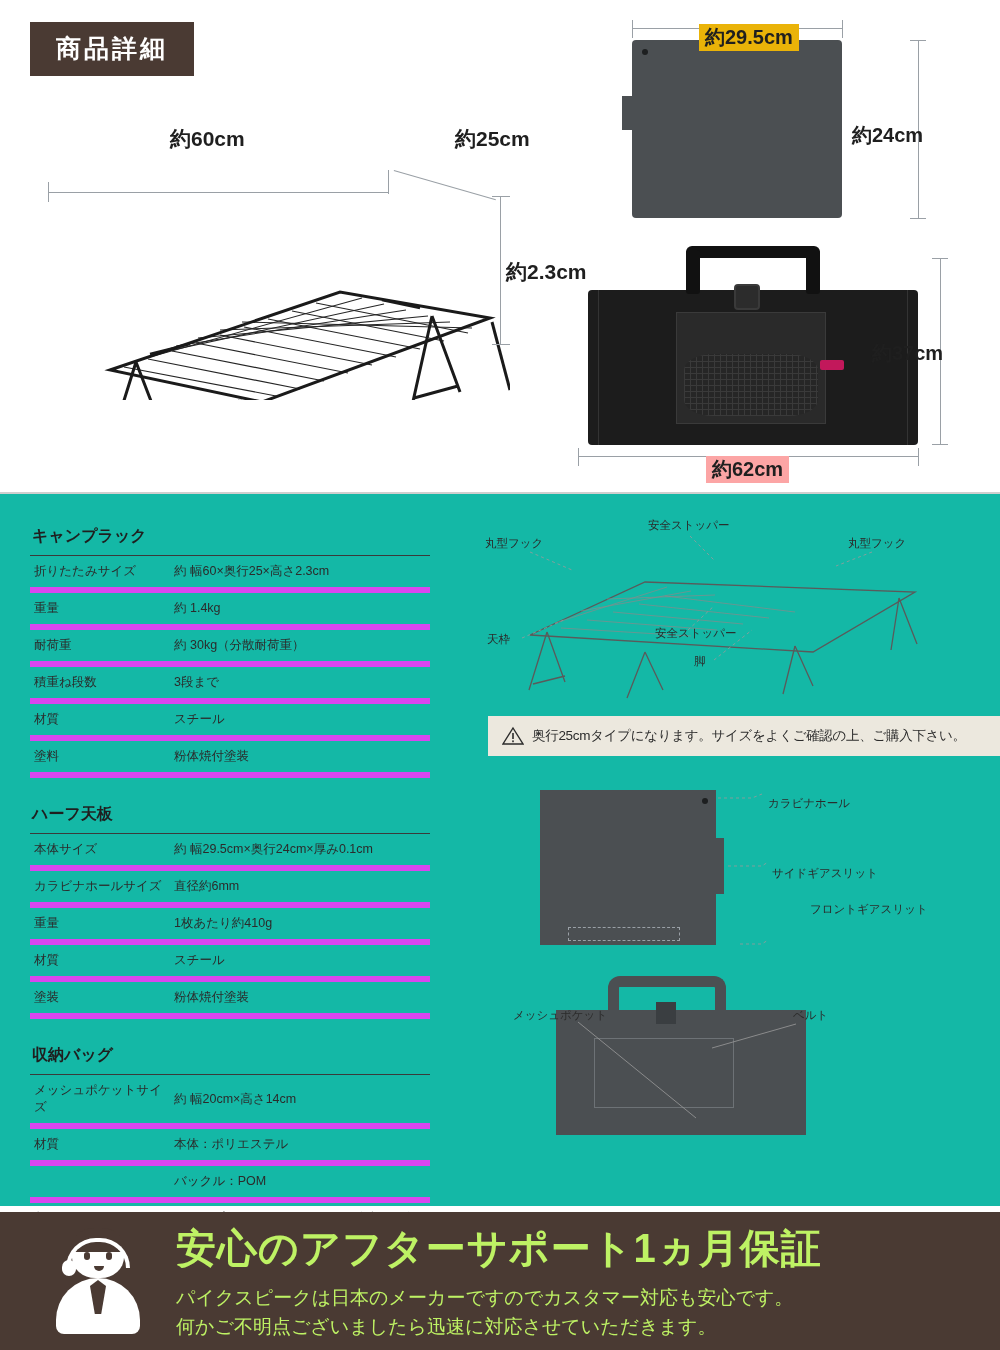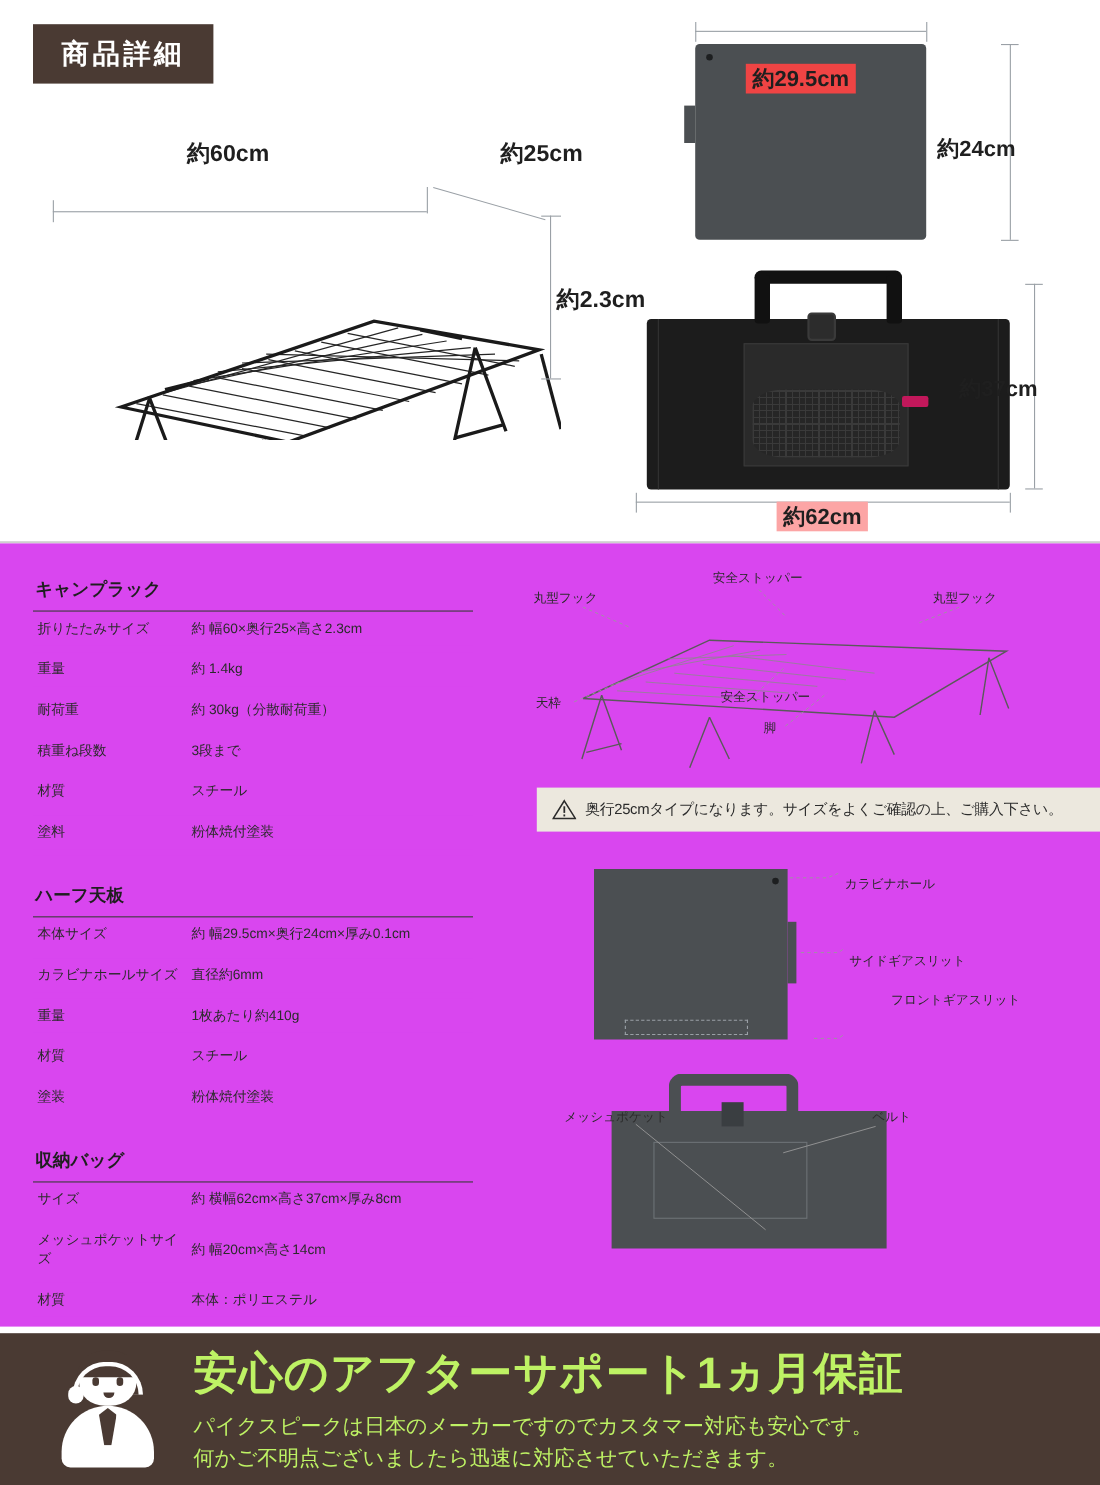--- a/index.html
+++ b/index.html
@@ -53,21 +53,21 @@
      repeating-linear-gradient(0deg,#3a3a3a 0 1px,transparent 1px 6px),
      repeating-linear-gradient(90deg,#3a3a3a 0 1px,transparent 1px 6px), #262626; border-radius:30px/16px;}
   .bag .tag{ position:absolute; left:232px; top:70px; width:24px; height:10px; background:#c2185b; border-radius:2px;}
   .bag .seamL{ position:absolute; left:10px; top:0; width:1px; height:155px; background:#333;}
   .bag .seamR{ position:absolute; right:10px; top:0; width:1px; height:155px; background:#333;}
 
   
   .hr-top { position:absolute; left:0; top:492px; width:1000px; height:2px; background:#cfcfcf; }
 
   
-  .specs { position:absolute; left:0; top:494px; width:1000px; height:712px; background:#d946ef; }
+  .specs { position:absolute; left:0; top:494px; width:1000px; height:712px; background:#14b8a6; }
   .spec-left { position:absolute; left:30px; top:22px; width:400px; }
   .spec-head { font-size:16px; font-weight:bold; color:#1f1f1f; padding:10px 0 8px 2px; border-bottom:1px solid #3a3a3a; }
   table.spec { width:100%; border-collapse:collapse; }
   table.spec td { font-size:12.5px; color:#2b2b2b; padding:7px 4px; border-bottom:6px solid #d946ef; vertical-align:middle; }
   table.spec td.k { width:140px; }
   table.spec td.v { }
   .sec-gap { height:16px; }
 
   
   .cal { position:absolute; font-size:11.5px; color:#2b2b2b; white-space:nowrap; }
@@ -163,21 +163,21 @@
     <div class="tick" style="left:492px; top:196px; width:18px; height:1px;"></div>
     <div class="tick" style="left:492px; top:344px; width:18px; height:1px;"></div>
     <div class="dim" style="left:506px; top:258px;">約2.3cm</div>
 
     <div class="board-top">
       <span class="hole"></span>
     </div>
     <div class="mline h" style="left:632px; top:28px; width:210px;"></div>
     <div class="tick" style="left:632px; top:20px; width:1px; height:18px;"></div>
     <div class="tick" style="left:842px; top:20px; width:1px; height:18px;"></div>
-    <div class="dim" style="left:678px; top:24px; font-size:20px; background:#ef4444; padding:0 6px;margin-top:34px;">約29.5cm</div>
+    <div class="dim" style="left:699px; top:24px; font-size:20px; background:#eab308; padding:0 6px;">約29.5cm</div>
 
     <div class="mline v" style="left:918px; top:40px; height:178px;"></div>
     <div class="tick" style="left:910px; top:40px; width:16px; height:1px;"></div>
     <div class="tick" style="left:910px; top:218px; width:16px; height:1px;"></div>
     <div class="dim" style="left:852px; top:122px; font-size:20px;">約24cm</div>
 
     <div class="bag">
       <span class="handleTop"></span>
       <span class="handleL"></span>
       <span class="handleR"></span>
@@ -261,24 +261,20 @@
               <td class="v">粉体焼付塗装</td>
             </tr>
       </tbody>
         </table>
 
       <div class="sec-gap"></div>
 
       <div class="spec-head">収納バッグ</div>
       <table class="spec">
         <tbody>
-            <tr>
-              <td class="k">サイズ</td>
-              <td class="v">約 横幅62cm×高さ37cm×厚み8cm</td>
-            </tr>
         <tr>
               <td class="k">メッシュポケットサイズ</td>
               <td class="v">約 幅20cm×高さ14cm</td>
             </tr>
         <tr>
               <td class="k">材質</td>
               <td class="v">本体：ポリエステル</td>
             </tr>
         <tr>
               <td class="k"></td>

